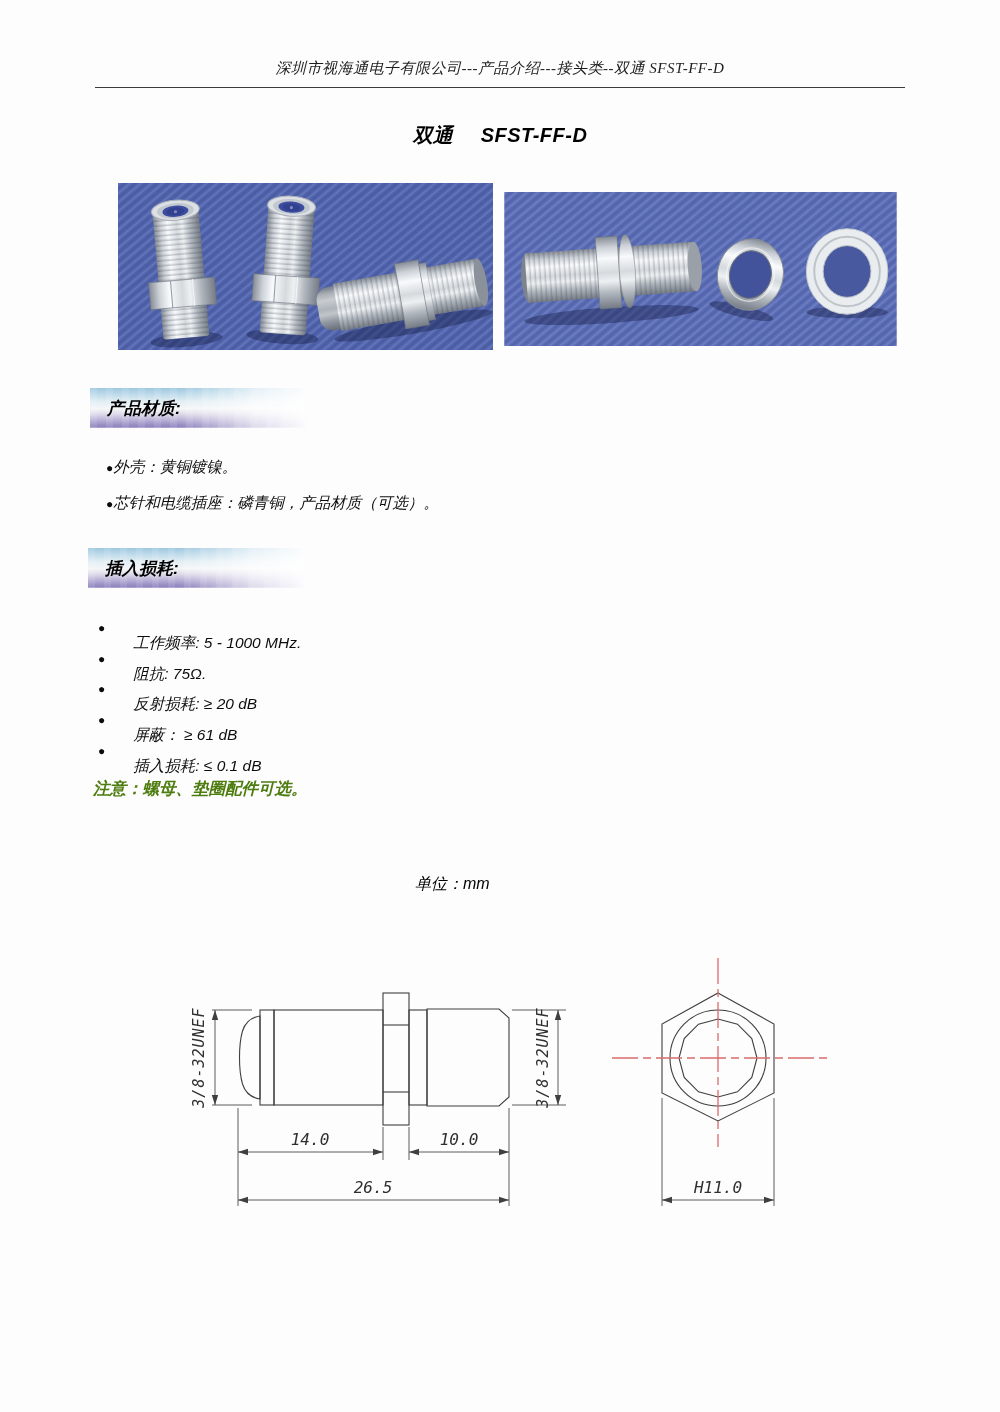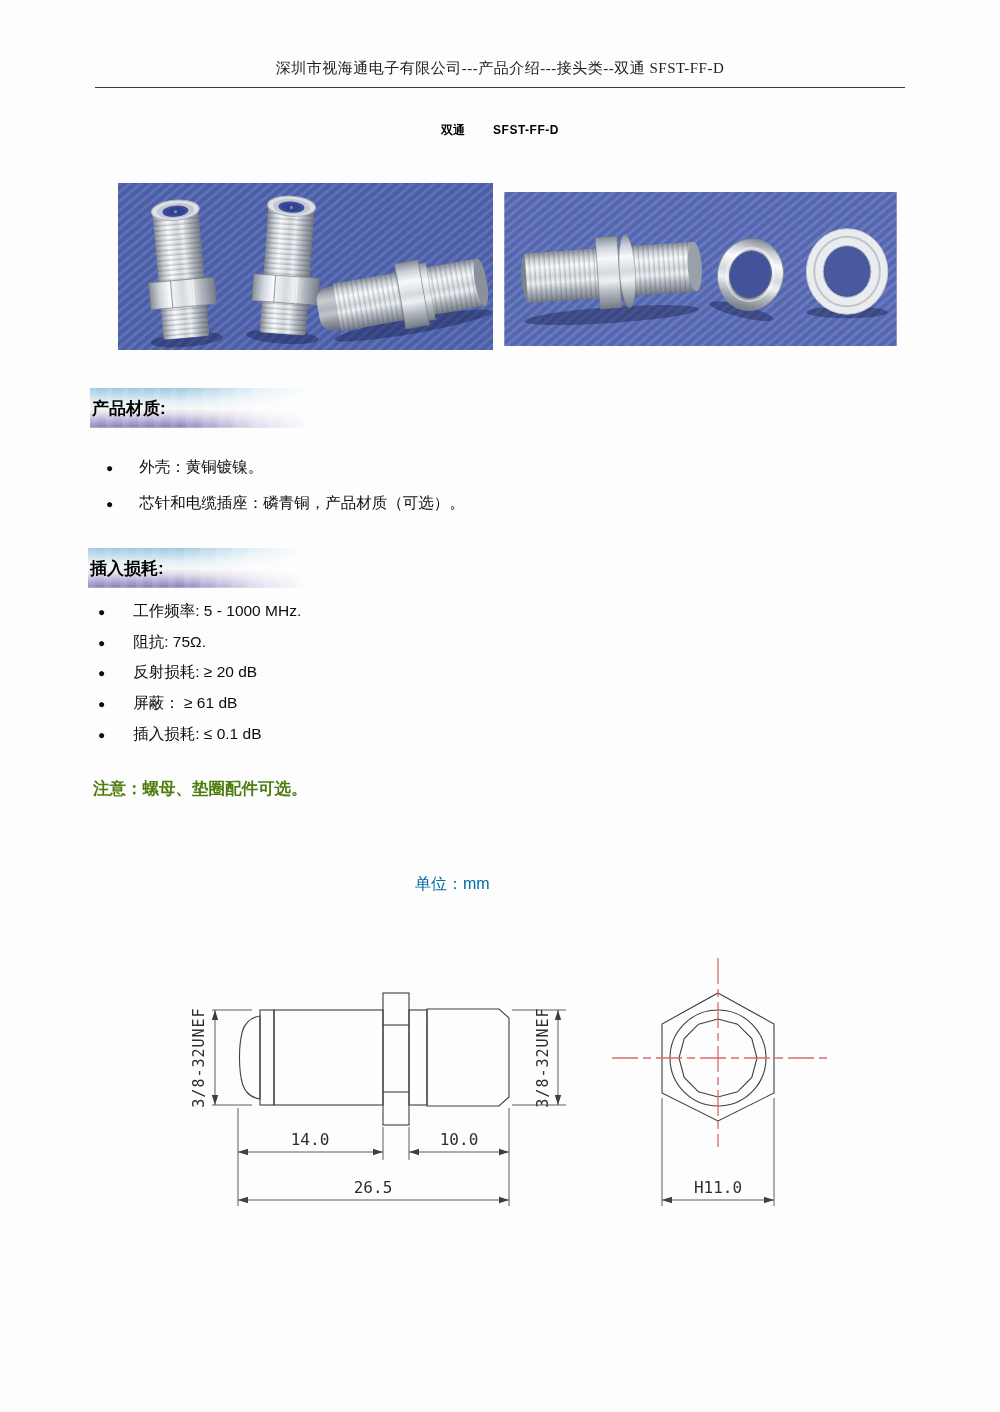--- a/index.html
+++ b/index.html
@@ -1,41 +1,41 @@
 <!DOCTYPE html>
 <html><head>
 <meta charset="utf-8">
 <style>
   html,body{margin:0;padding:0;background:#ffffff;}
   .page{position:relative;width:1000px;height:1412px;background:#fdfdfd;overflow:hidden;
-        font-family:"Liberation Sans","DejaVu Sans",sans-serif;color:#111;}
+        font-family:"Liberation Sans","DejaVu Sans",sans-serif;color:#111;font-style:italic;}
   .header-line{position:absolute;top:59px;left:0;width:1000px;text-align:center;
         font-family:"Liberation Serif","DejaVu Serif",serif;font-size:15px;letter-spacing:.5px;color:#1d1d1d;}
   .hrule{position:absolute;top:87px;left:95px;width:810px;border-top:1.6px solid #3c3c3c;}
   .title{position:absolute;top:122px;left:0;width:1000px;text-align:center;
-        font-size:12px;font-weight:bold;color:#000;}
+        font-size:20px;font-weight:bold;color:#000;}
   .title .model{margin-left:28px;letter-spacing:.5px;}
   .photo{position:absolute;display:block;}
   .photo-left{left:118px;top:183px;width:375px;height:167px;}
   .photo-right{left:503px;top:192px;width:395px;height:154px;}
   .banner{position:absolute;height:40px;width:215px;box-sizing:border-box;display:flex;align-items:center;
-        padding-left:2px;font-size:17px;font-weight:bold;color:#000;
+        padding-left:17px;font-size:17px;font-weight:bold;color:#000;
         background:
           linear-gradient(90deg, rgba(255,255,255,0) 0%, rgba(255,255,255,0) 42%, rgba(255,255,255,.72) 78%, rgba(255,255,255,.95) 100%),
           repeating-linear-gradient(90deg, rgba(255,255,255,.10) 0 7px, rgba(255,255,255,0) 7px 16px),
           linear-gradient(180deg,#9ec7e0 0%,#bedbea 16%,#e2eef4 34%,#f5f6f7 52%,#ddd8e9 66%,#a99fce 86%,#8f84bd 96%,#b5aed5 100%);}
   .b1{left:90px;top:388px;}
   .b2{left:88px;top:548px;}
   .b3{left:88px;top:867px;width:224px;}
   .bullet-row{position:absolute;display:flex;align-items:center;font-size:15.5px;color:#0c0c0c;white-space:nowrap;}
   .bullet-row .dot{font-size:12px;line-height:1;}
-  .mat{left:106px;} .mat .txt{margin-left:26px;}
-  .spec{left:98px;} .spec .txt{margin-left:28px;}
+  .mat{left:106px;} .mat .txt{}
+  .spec{left:98px;} .spec .txt{margin-left:28px;margin-top:32px;}
   .note{position:absolute;left:93px;top:778px;font-size:16.5px;font-weight:bold;color:#4d7c0f;}
-  .unit{position:absolute;left:415px;top:874px;font-size:16px;color:#0369a1;}
+  .unit{position:absolute;left:415px;top:874px;font-size:16px;color:#000000;}
   .drawing{position:absolute;left:0;top:940px;width:1000px;height:300px;}
   .ln{stroke:#3f3f3f;stroke-width:1.1;fill:none;stroke-linejoin:miter;}
   .thin{stroke:#4a4a4a;stroke-width:0.9;fill:none;}
   .arr{fill:#3f3f3f;stroke:none;}
   .red{stroke:#d96b6b;stroke-width:1.3;fill:none;stroke-dasharray:26 5 8 5;}
   text.cad{font-family:"DejaVu Sans Mono","Liberation Mono",monospace;fill:#2f2f2f;}
   .dimtxt{font-size:16px;}
   .thrtxt{font-size:15px;letter-spacing:1px;}
 </style>
 </head>

